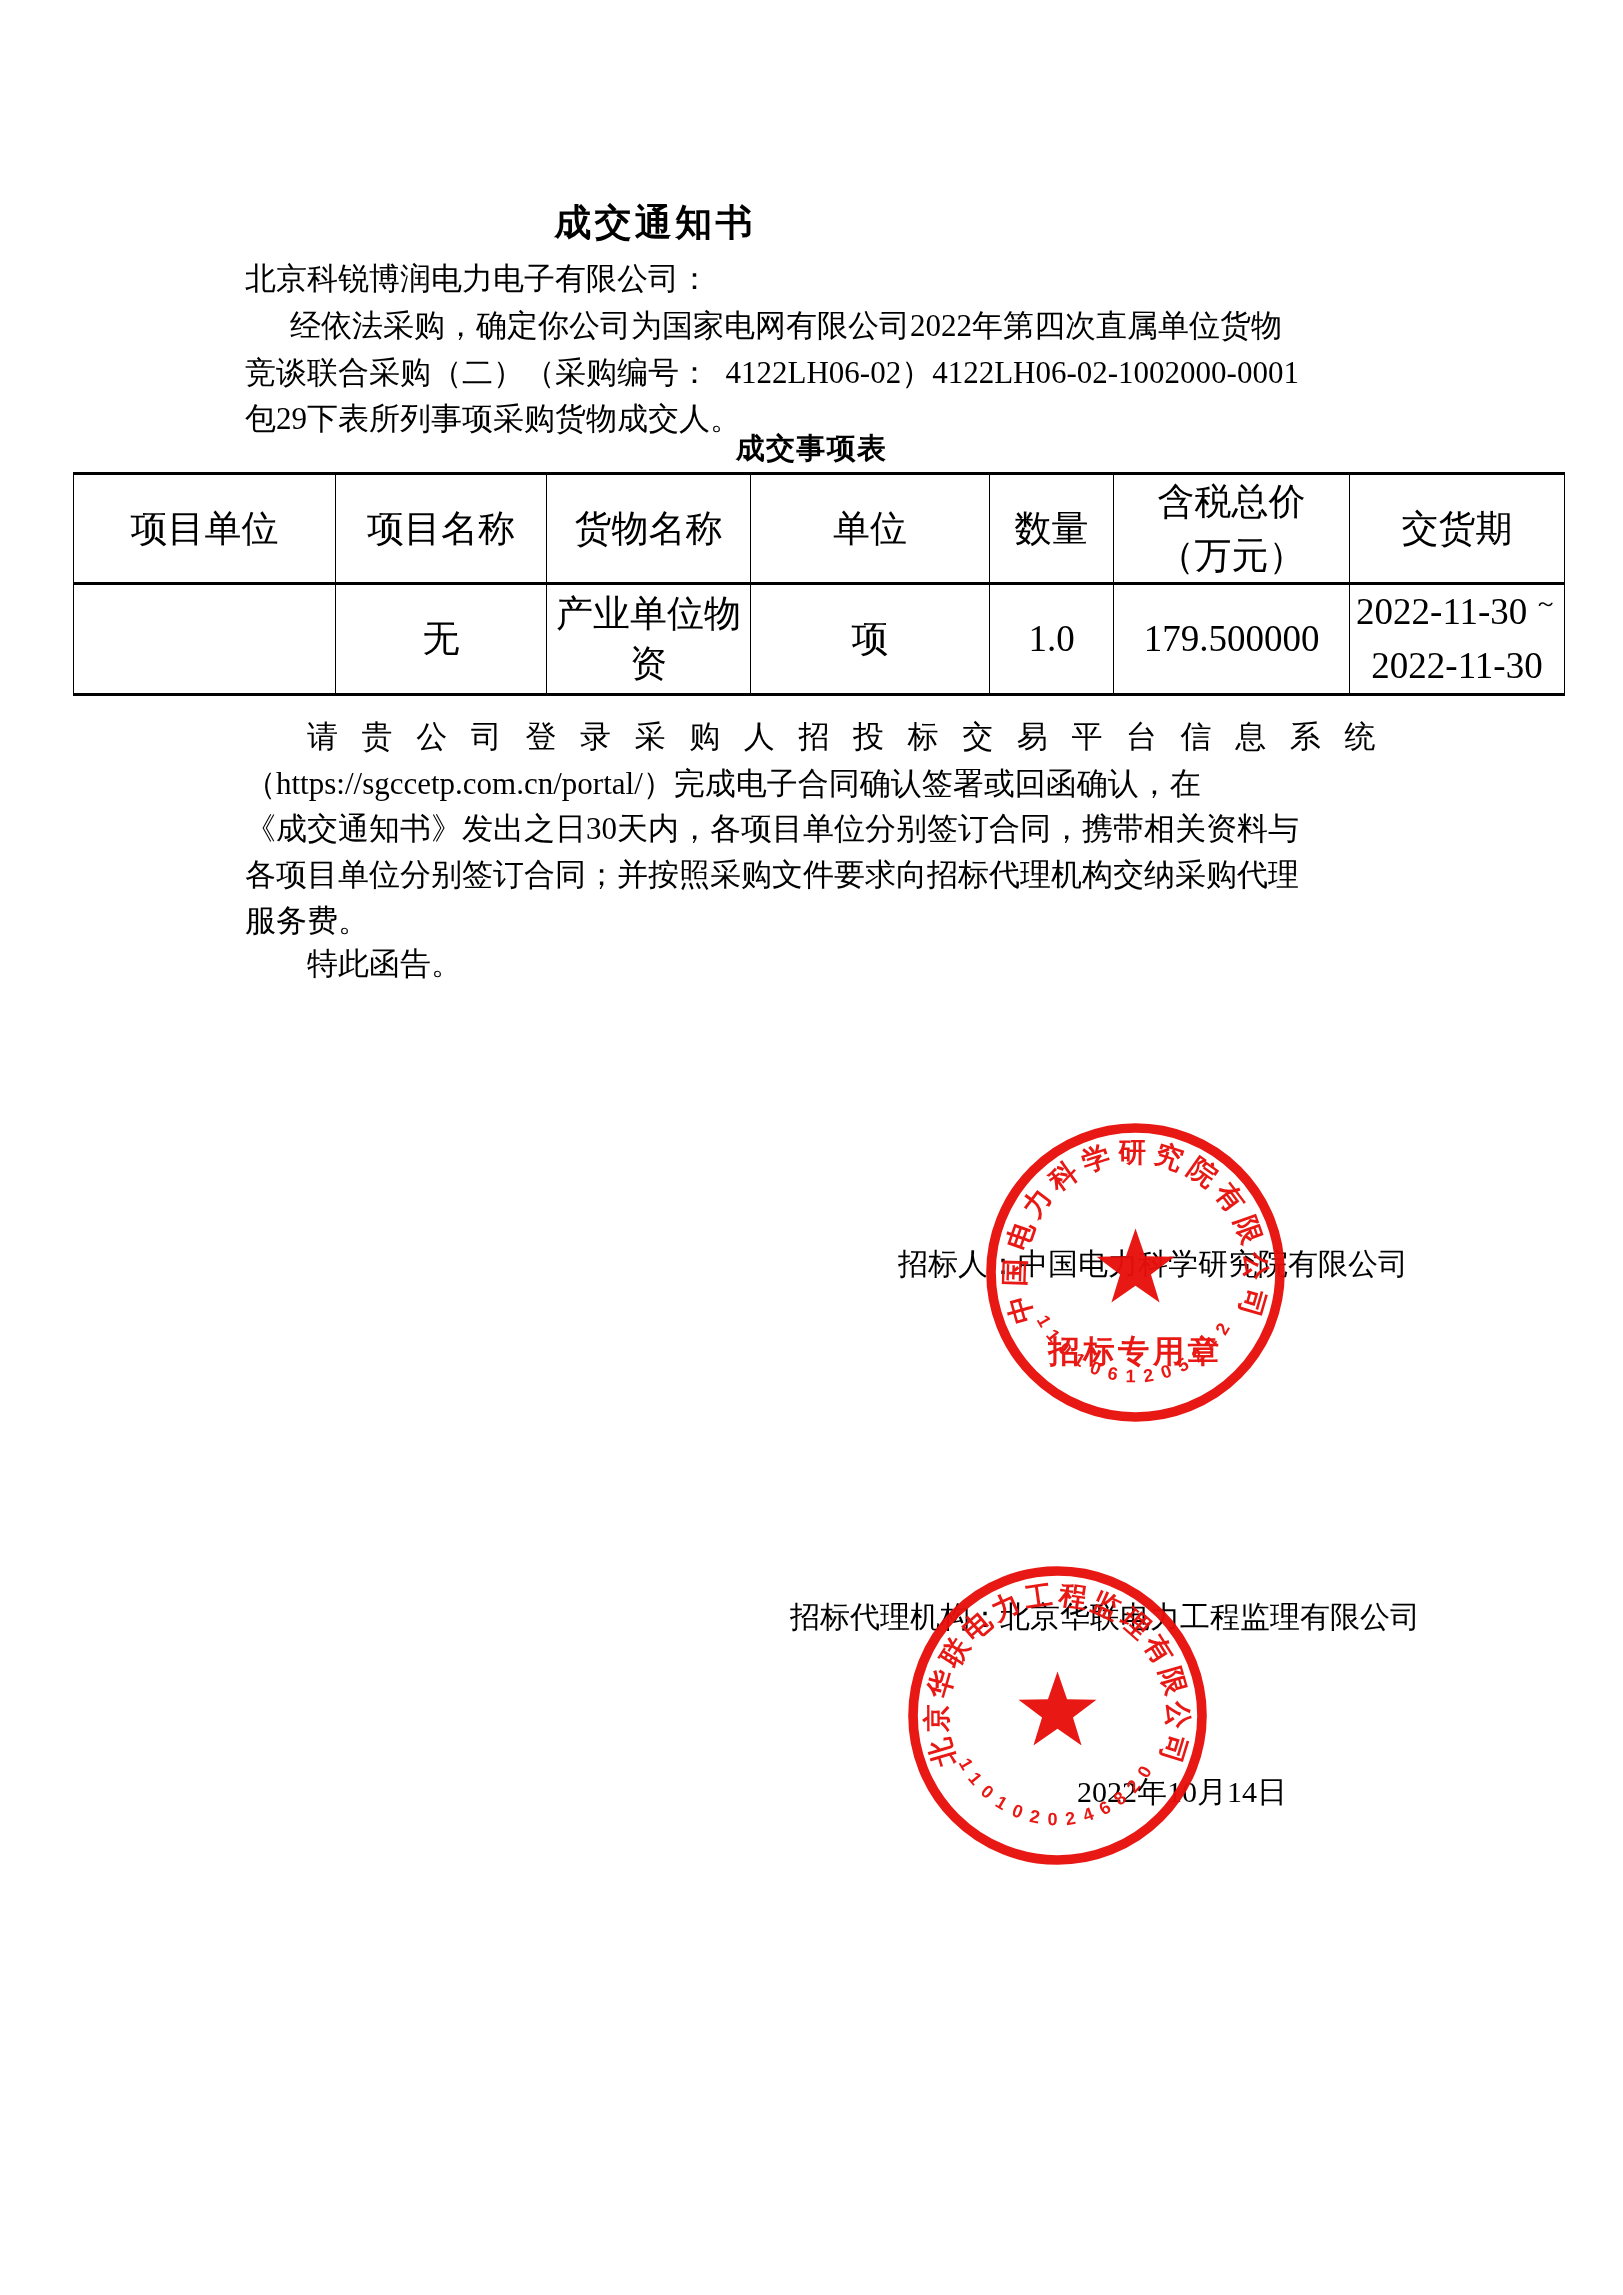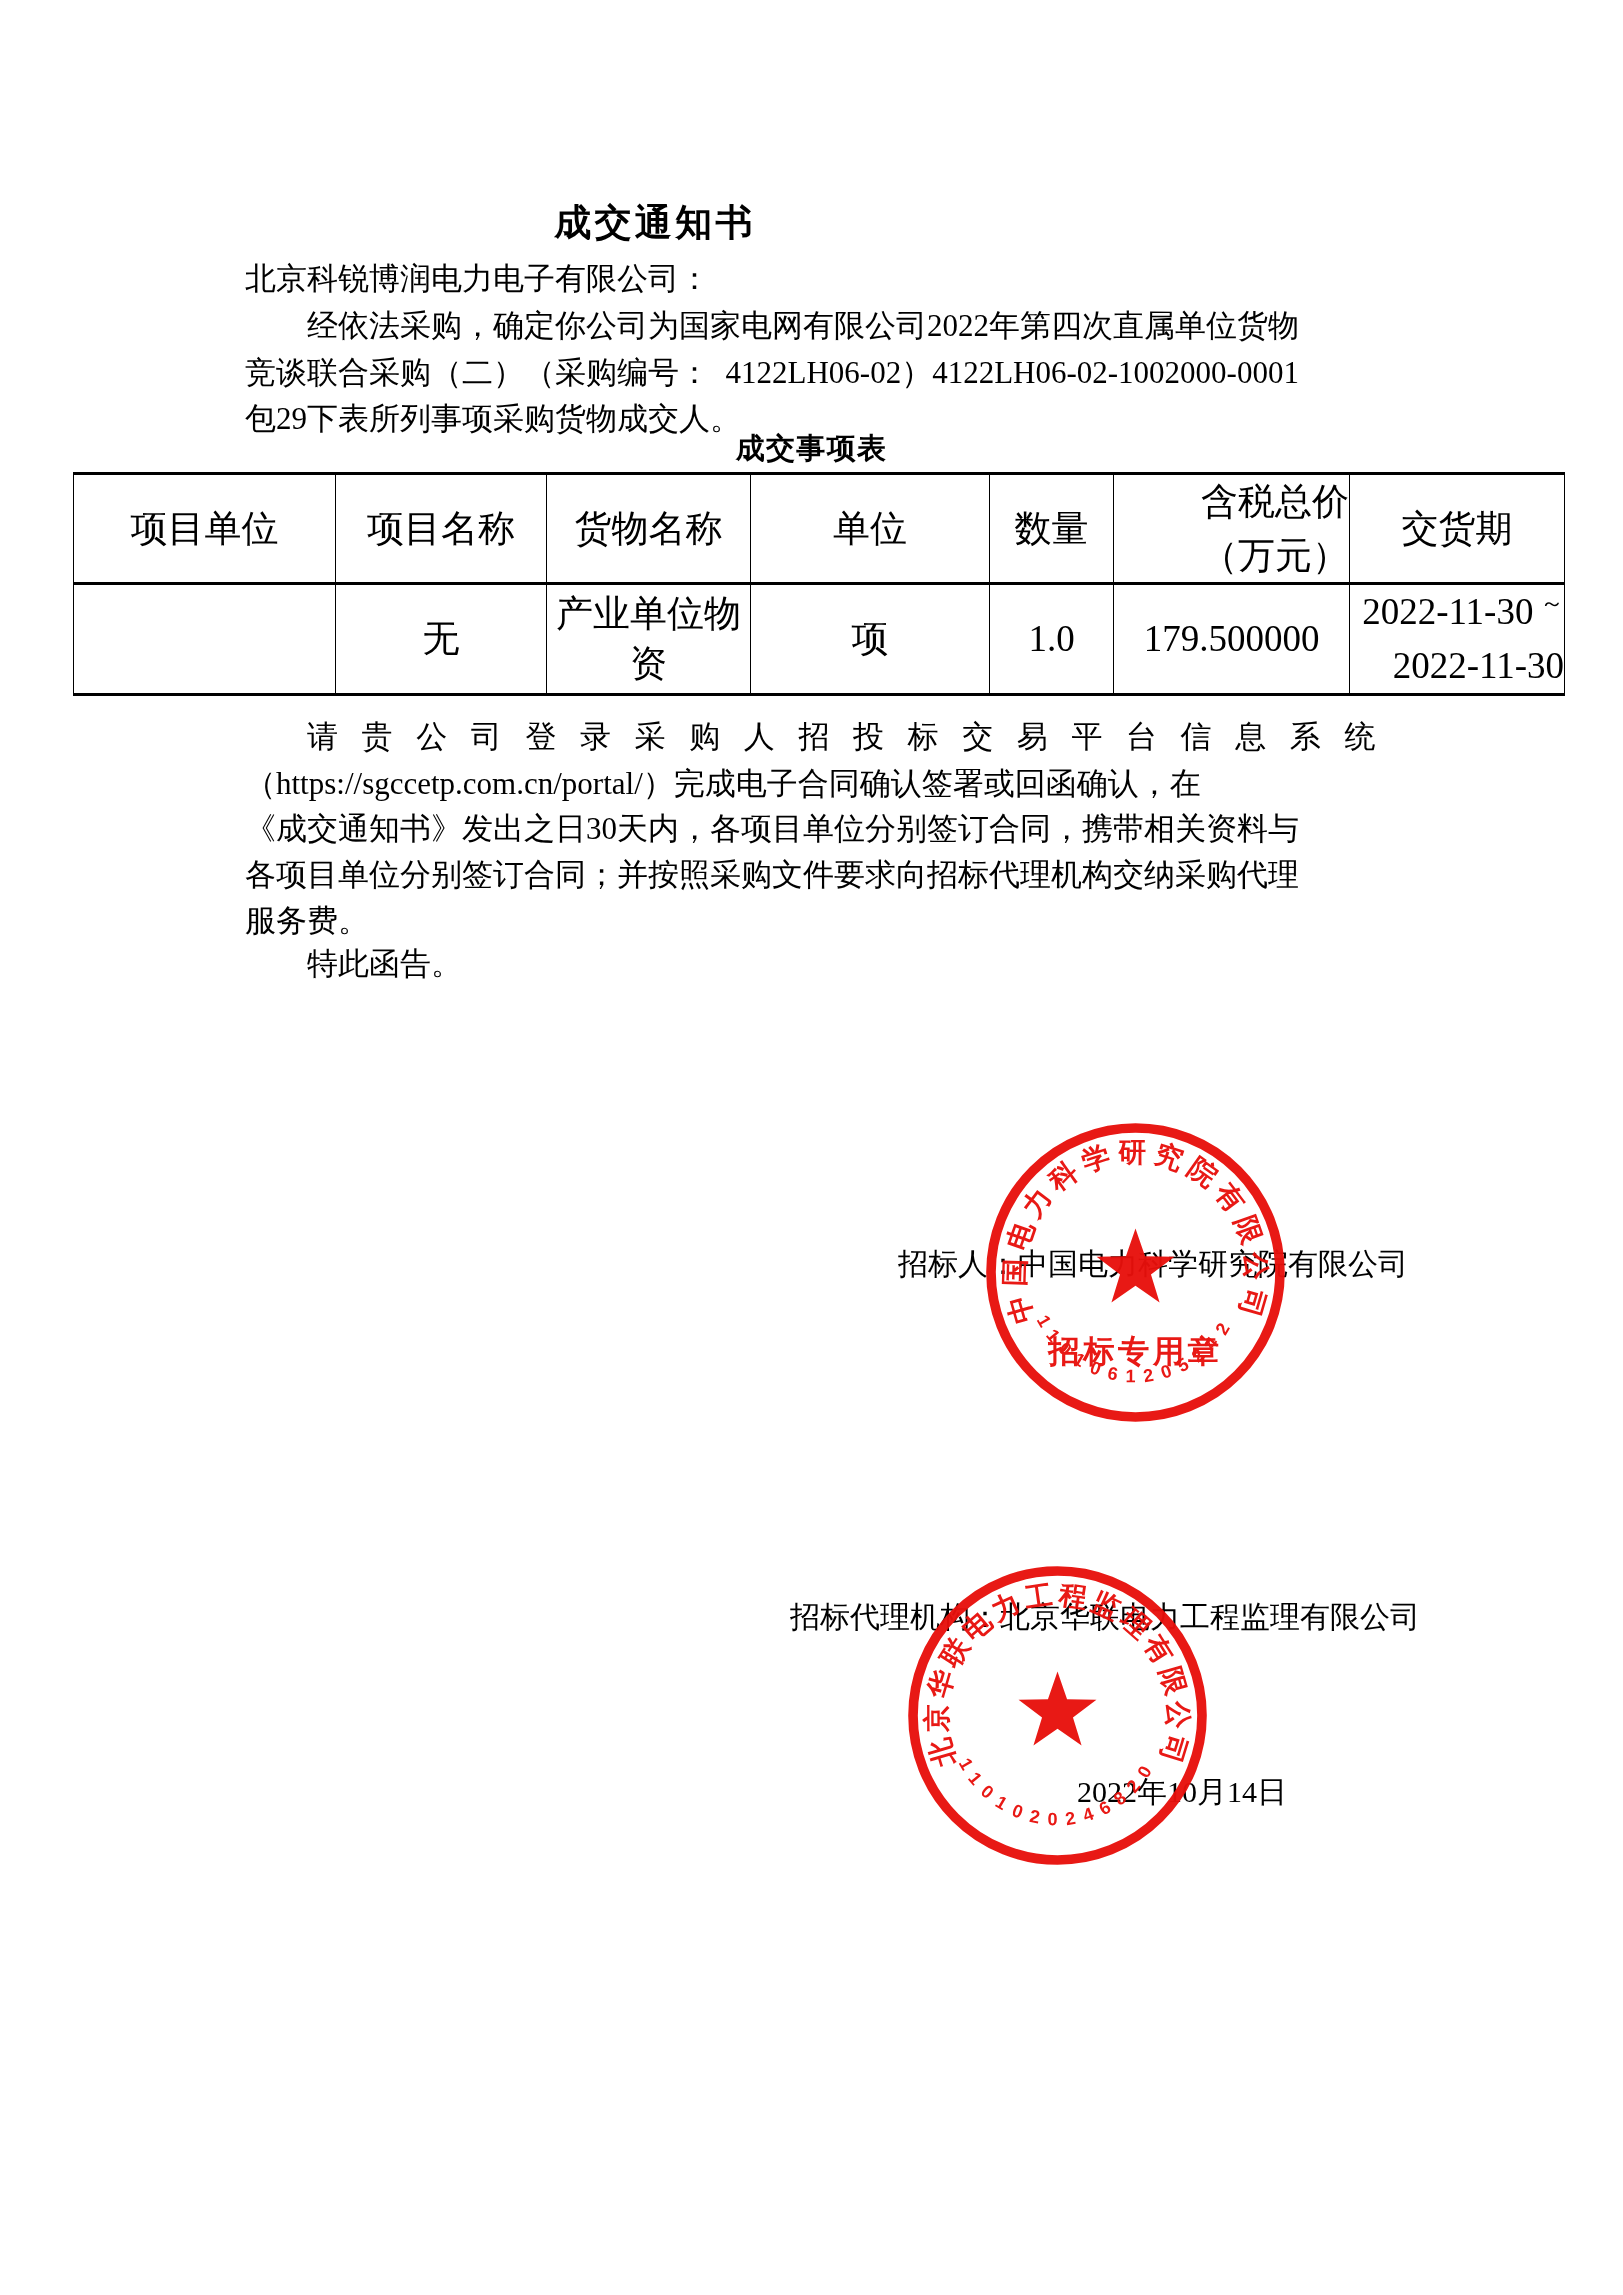--- a/index.html
+++ b/index.html
@@ -27,39 +27,39 @@
     width:1490px;border-collapse:collapse;table-layout:fixed;
     font-size:37px;
     border-top:3.3px solid #000;border-bottom:3.3px solid #000;
   }
   table.deal td{
     border-left:1.3px solid #000;border-right:1.3px solid #000;
     text-align:center;vertical-align:middle;padding:0;
   }
   table.deal tr.hdr{height:95px;border-bottom:3.3px solid #000;}
   table.deal tr.data{height:96px;}
-  table.deal .two-line div{line-height:1.45;text-align:right;}
+  table.deal .two-line div{line-height:1.45;}
   sup.tilde{font-size:0.65em;vertical-align:super;padding-left:6.5px;}
   .sig-line{font-size:30px;}
   .seal{position:absolute;width:301px;height:301px;z-index:5;opacity:0.96;}
   .seal text{fill:var(--seal-red);font-family:"Liberation Sans","DejaVu Sans",sans-serif;font-weight:bold;}
   .seal .ringtxt{font-size:46px;letter-spacing:11px;}
   .seal .ringtxt14{font-size:46px;letter-spacing:7px;}
   .seal .banner{font-size:52px;letter-spacing:6px;}
   .seal .serial{font-size:30px;letter-spacing:15px;font-weight:bold;}
 </style>
 </head>
 <body>
 
 <div class="page">
 
   <div class="abs doc-title">成交通知书</div>
 
   <div class="abs bodyline" style="left:245px;top:262px;">北京科锐博润电力电子有限公司：</div>
-  <div class="abs bodyline" style="left:307px;top:309px;">经依法采购，确定你公司为国家电网有限公司2022年第四次直属单位货物</div>
+  <div class="abs bodyline" style="left:290px;top:309px;">经依法采购，确定你公司为国家电网有限公司2022年第四次直属单位货物</div>
   <div class="abs bodyline" style="left:245px;top:356px;">竞谈联合采购（二）（采购编号：  4122LH06-02）4122LH06-02-1002000-0001</div>
   <div class="abs bodyline" style="left:245px;top:402px;">包29下表所列事项采购货物成交人。</div>
 
   <div class="abs table-title">成交事项表</div>
 
   <table class="deal">
     <colgroup>
       <col style="width:262px">
         <col style="width:211px">
         <col style="width:204px">

